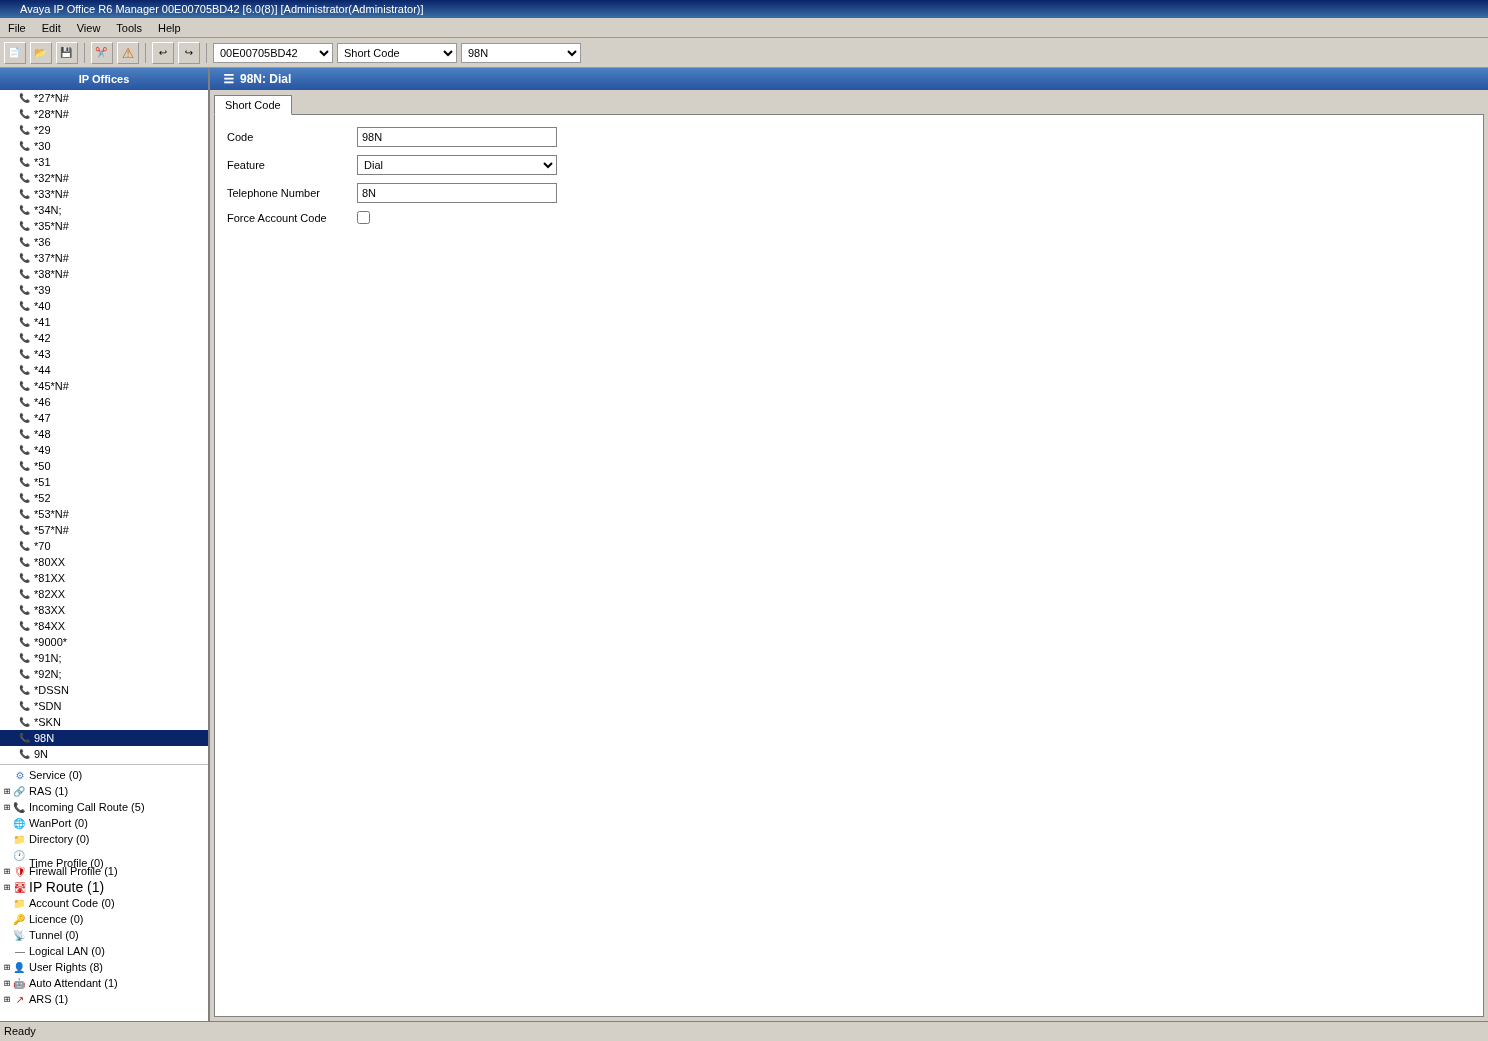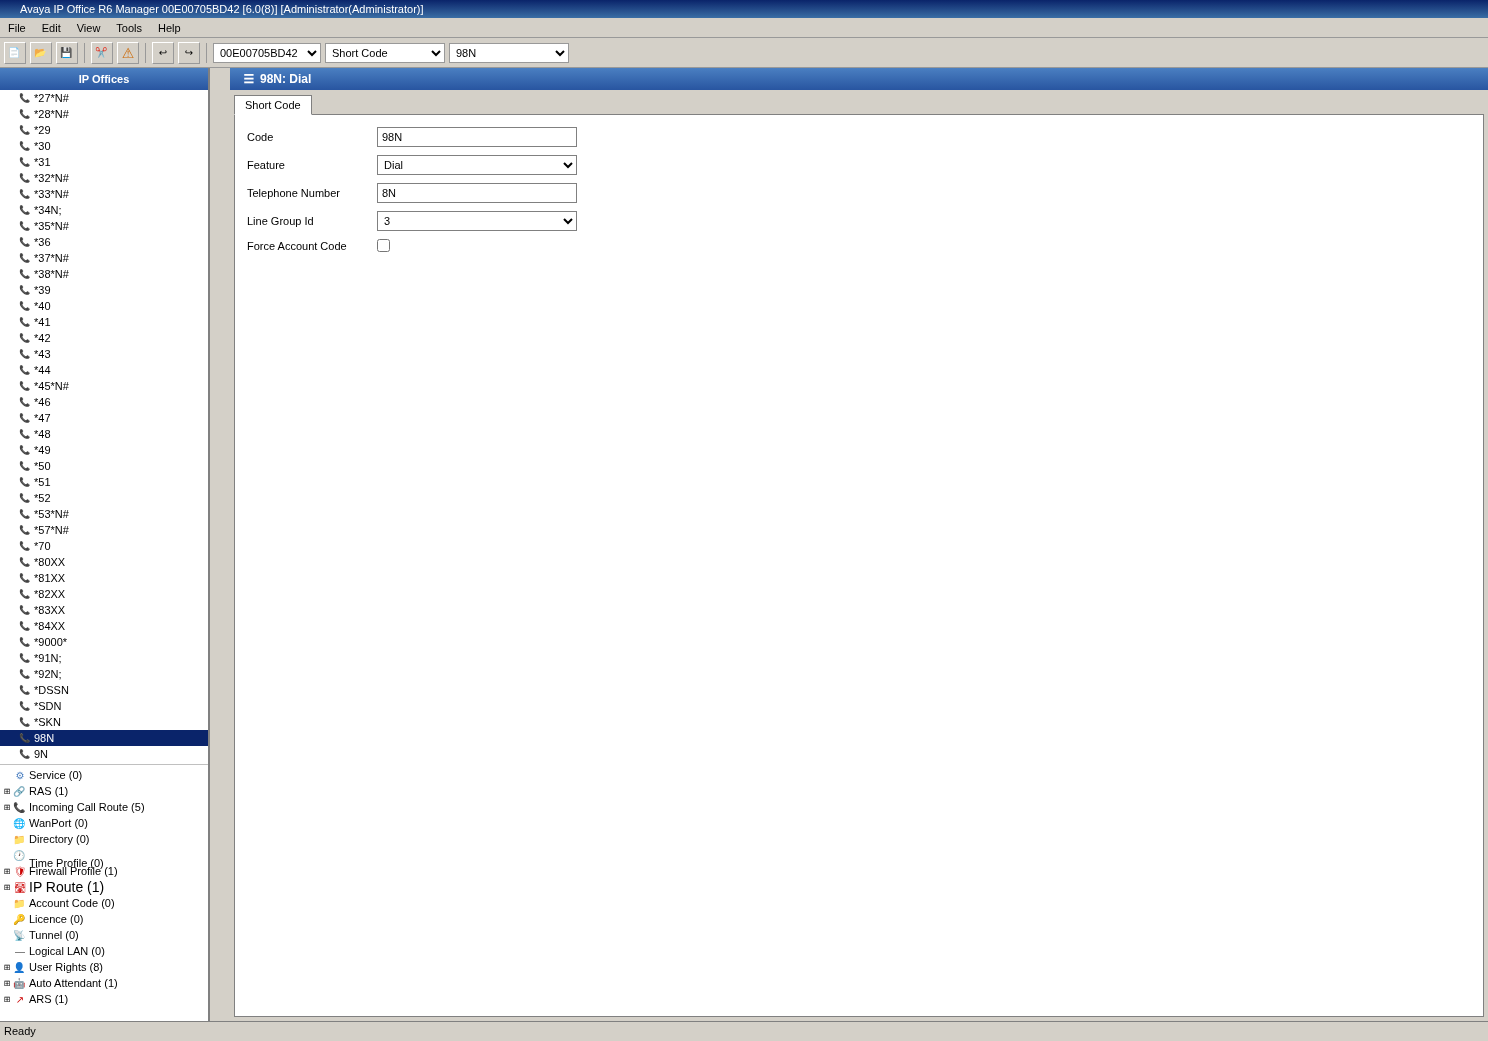--- a/index.html
+++ b/index.html
@@ -61,21 +61,20 @@
       border: 1px solid #999;
       background: white;
       font-size: 11px;
       padding: 0 2px;
     }
     
     
     .main-container {
       display: flex;
       height: calc(100vh - 88px);
-      gap: 20px;
     }
     
     
     .left-panel {
       width: 210px;
       min-width: 210px;
       background: white;
       border-right: 2px solid #808080;
       display: flex;
       flex-direction: column;
@@ -269,21 +268,21 @@
   <button class="toolbar-btn" title="New">📄</button>
   <button class="toolbar-btn" title="Open">📂</button>
   <button class="toolbar-btn" title="Save">💾</button>
   <div class="toolbar-separator"></div>
   <button class="toolbar-btn" title="Delete">✂️</button>
   <button class="toolbar-btn toolbar-warning" title="Warning">⚠</button>
   <div class="toolbar-separator"></div>
   <button class="toolbar-btn" title="Undo">↩</button>
   <button class="toolbar-btn" title="Redo">↪</button>
   <div class="toolbar-separator"></div>
-  <select class="toolbar-dropdown" style="width:108px;">
+  <select class="toolbar-dropdown" style="width:120px;">
     <option>00E00705BD42</option>
   </select>
   <select class="toolbar-dropdown" style="width:120px;">
     <option>Short Code</option>
   </select>
   <select class="toolbar-dropdown" style="width:120px;">
     <option>98N</option>
   </select>
 </div>
 
@@ -722,26 +721,20 @@
         <select class="form-select">
           <option>Dial</option>
         </select>
       </div>
 
       <div class="form-row">
         <span class="form-label">Telephone Number</span>
         <input type="text" class="form-input form-input-text" value="8N" style="">
       </div>
 
-      <div class="form-row">
-        <span class="form-label">Line Group Id</span>
-        <select class="form-select">
-          <option>3</option>
-        </select>
-      </div>
 
 
       <div class="form-row">
         <span class="form-label">Force Account Code</span>
         <input type="checkbox" class="form-checkbox" style="">
       </div>
 
     </div>
   </div>
 </div>

